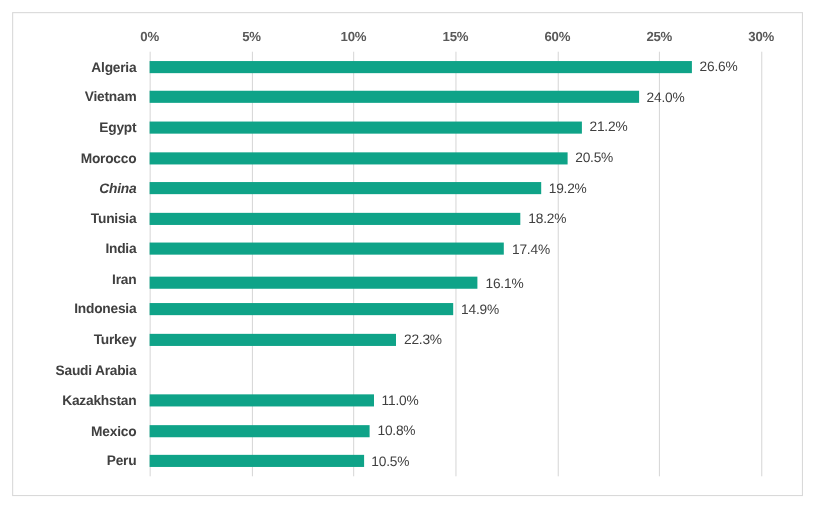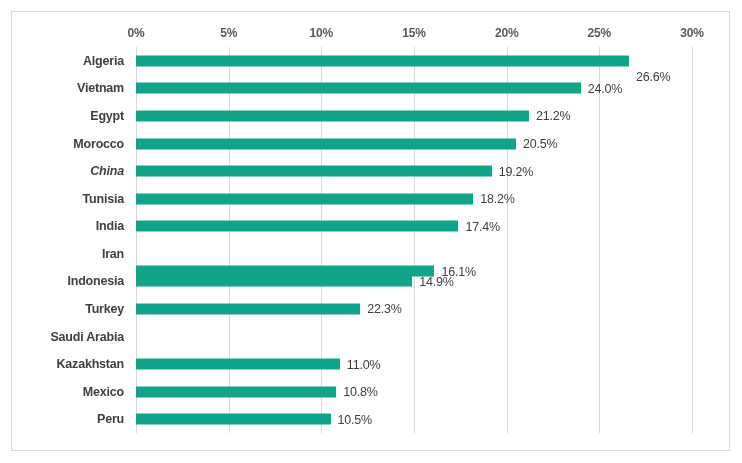--- a/index.html
+++ b/index.html
@@ -108,21 +108,21 @@
 </head>
 <body>
 
 <div id="chart-frame">
 
   <div id="tick-row">
       <div class="tick-label" style="left: 0px;">0%</div>
       <div class="tick-label" style="left: 92.6667px;">5%</div>
       <div class="tick-label" style="left: 185.333px;">10%</div>
       <div class="tick-label" style="left: 278px;">15%</div>
-      <div class="tick-label" style="left: 370.667px;">20%</div>
+      <div class="tick-label" style="left: 370.667px;">60%</div>
       <div class="tick-label" style="left: 463.333px;">25%</div>
       <div class="tick-label" style="left: 556px;">30%</div>
     </div>
 
   <div id="cat-labels">
       <div class="cat-label" style="top: 13.7857px;">Algeria</div>
       <div class="cat-label" style="top: 41.3571px;">Vietnam</div>
       <div class="cat-label" style="top: 68.9286px;">Egypt</div>
       <div class="cat-label" style="top: 96.5px; margin-left: 24px;">Morocco</div>
       <div class="cat-label" style="top: 124.071px; font-style: italic;">China</div>
@@ -140,21 +140,21 @@
   <div id="plot-area">
       <div class="gridline axis-line" style="left: 0px;"></div>
       <div class="gridline" style="left: 92.6667px;"></div>
       <div class="gridline" style="left: 185.333px;"></div>
       <div class="gridline" style="left: 278px;"></div>
       <div class="gridline" style="left: 370.667px;"></div>
       <div class="gridline" style="left: 463.333px;"></div>
       <div class="gridline" style="left: 556px;"></div>
       <div class="bar-row" style="top: 13.7857px; width: 556px;">
         <div class="bar" style="width: 492.987px; background: rgb(15, 163, 136);"></div>
-        <div class="bar-value" style="left: 499.987px; margin-top: 16px;">26.6%</div>
+        <div class="bar-value" style="left: 499.987px;">26.6%</div>
       </div>
       <div class="bar-row" style="top: 41.3571px; width: 556px;">
         <div class="bar" style="width: 444.8px; background: rgb(15, 163, 136);"></div>
         <div class="bar-value" style="left: 451.8px;">24.0%</div>
       </div>
       <div class="bar-row" style="top: 68.9286px; width: 556px; padding-left: 40px;">
         <div class="bar" style="width: 392.907px; background: rgb(15, 163, 136);"></div>
         <div class="bar-value" style="left: 399.907px;">21.2%</div>
       </div>
       <div class="bar-row" style="top: 96.5px; width: 556px;">
@@ -166,21 +166,21 @@
         <div class="bar-value" style="left: 362.84px;">19.2%</div>
       </div>
       <div class="bar-row" style="top: 151.643px; width: 556px;">
         <div class="bar" style="width: 337.307px; background: rgb(15, 163, 136);"></div>
         <div class="bar-value" style="left: 344.307px;">18.2%</div>
       </div>
       <div class="bar-row" style="top: 179.214px; width: 556px;">
         <div class="bar" style="width: 322.48px; background: rgb(15, 163, 136);"></div>
         <div class="bar-value" style="left: 329.48px;">17.4%</div>
       </div>
-      <div class="bar-row" style="top: 224px; width: 556px;">
+      <div class="bar-row" style="top: 210px; width: 556px;">
         <div class="bar" style="width: 298.387px; background: rgb(15, 163, 136);"></div>
         <div class="bar-value" style="left: 305.387px;">16.1%</div>
       </div>
       <div class="bar-row" style="top: 234.357px; width: 556px;">
         <div class="bar" style="width: 276.147px; background: rgb(15, 163, 136);"></div>
         <div class="bar-value" style="left: 283.147px;">14.9%</div>
       </div>
       <div class="bar-row" style="top: 261.929px; width: 556px;">
         <div class="bar" style="width: 224.253px; background: rgb(15, 163, 136);"></div>
         <div class="bar-value" style="left: 231.253px;">22.3%</div>

